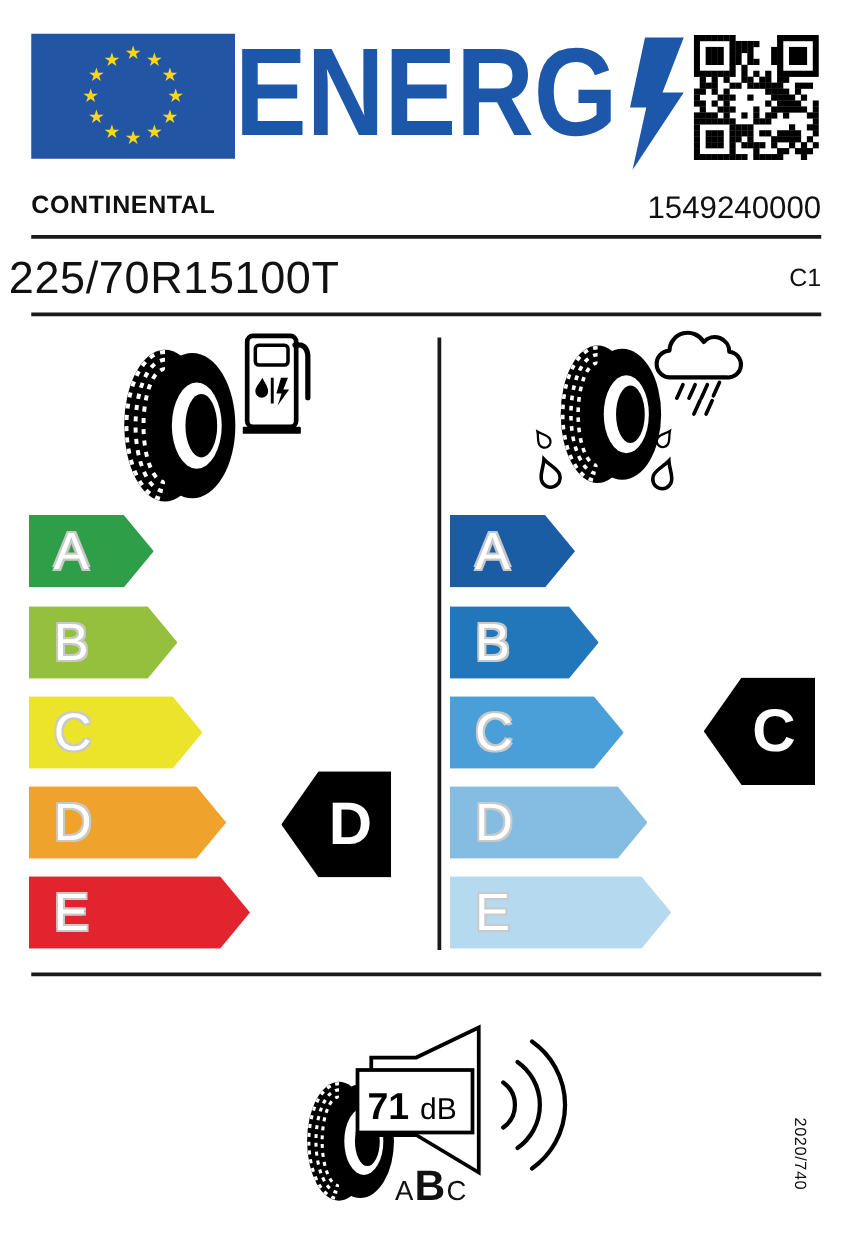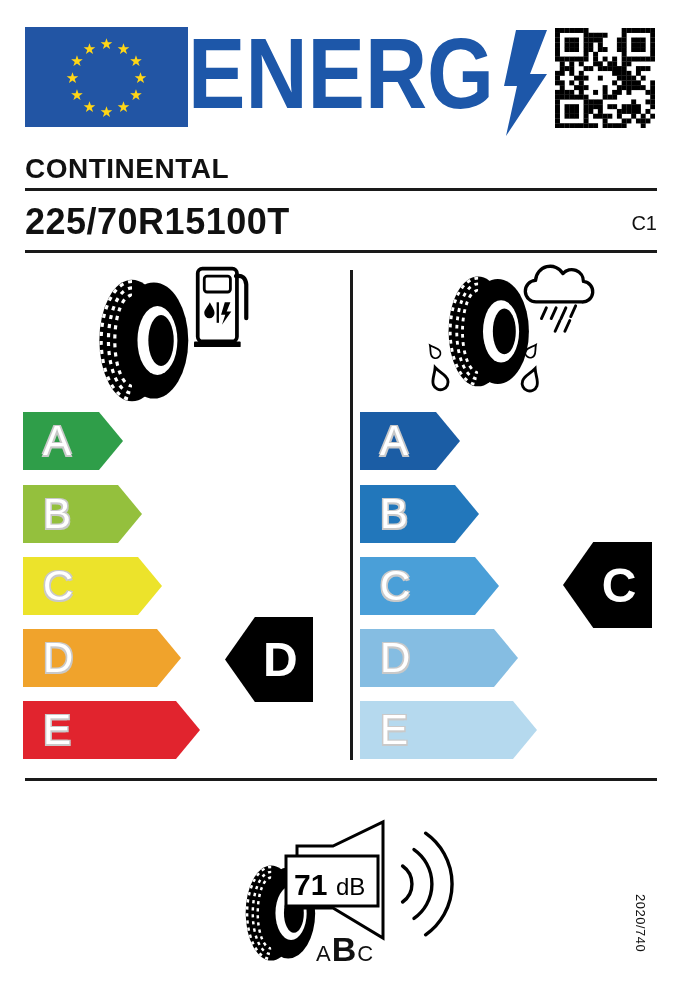--- a/index.html
+++ b/index.html
@@ -10,23 +10,23 @@
   .abs{position:absolute;}
   
   #flag{left:25px;top:27px;width:163px;height:100px;}
   .star{position:absolute;font-size:15px;line-height:15px;width:15px;text-align:center;transform:translate(-50%,-50%);}
   #energ-svg{left:186px;top:20px;}
   #qr{left:555px;top:28px;width:100px;height:100px;}
   
   .hrule{left:25px;width:632px;height:3px;background:#1a1a1a;}
   #vdivider{left:350px;top:270px;width:3px;height:490px;background:#1a1a1a;}
   
-  #brand{left:25px;top:153px;font-size:28px;font-weight:bold;letter-spacing:.5px;text-align:right;}
+  #brand{left:25px;top:153px;font-size:20px;font-weight:bold;letter-spacing:.5px;text-align:right;}
   #artnum{right:25px;top:152px;font-size:25px;}
-  #dimension{left:25px;top:201px;font-size:36px;letter-spacing:.5px;font-weight:bold;}
+  #dimension{left:7px;top:201px;font-size:36px;letter-spacing:.5px;}
   #tyreclass{right:25px;top:212px;font-size:20px;}
   
   .arrow{position:absolute;height:58px;clip-path:polygon(0 0,calc(100% - 24px) 0,100% 50%,calc(100% - 24px) 100%,0 100%);}
   .arrow span{position:absolute;left:20px;top:0;line-height:58px;font-size:42px;color:#fff;
     text-shadow:-1.5px -1.5px 0 #c9c9c9,1.5px -1.5px 0 #c9c9c9,-1.5px 1.5px 0 #c9c9c9,1.5px 1.5px 0 #c9c9c9;}
   .marker{position:absolute;background:#000;clip-path:polygon(34% 0,100% 0,100% 100%,34% 100%,0 50%);
     display:flex;align-items:center;justify-content:center;}
   .marker span{color:#fff;font-size:48px;font-weight:bold;margin-left:26%;}
   
   #abc{left:316px;top:930px;display:flex;align-items:baseline;letter-spacing:1px;}
@@ -319,20 +319,21 @@
       <rect x="38.095238095238095" y="95.23809523809524" width="4.961904761904762" height="4.961904761904762" fill="#000"></rect>
       <rect x="47.61904761904762" y="95.23809523809524" width="4.961904761904762" height="4.961904761904762" fill="#000"></rect>
       <rect x="52.38095238095238" y="95.23809523809524" width="4.961904761904762" height="4.961904761904762" fill="#000"></rect>
       <rect x="57.14285714285714" y="95.23809523809524" width="4.961904761904762" height="4.961904761904762" fill="#000"></rect>
       <rect x="61.904761904761905" y="95.23809523809524" width="4.961904761904762" height="4.961904761904762" fill="#000"></rect>
       <rect x="66.66666666666667" y="95.23809523809524" width="4.961904761904762" height="4.961904761904762" fill="#000"></rect>
       <rect x="85.71428571428571" y="95.23809523809524" width="4.961904761904762" height="4.961904761904762" fill="#000"></rect>
     </svg>
 
   <div class="abs" id="brand">CONTINENTAL</div>
+  <div class="abs" id="artnum">1549240000</div>
   <div class="abs hrule" style="top:188px"></div>
   <div class="abs" id="dimension">225/70R15100T</div>
   <div class="abs" id="tyreclass">C1</div>
   <div class="abs hrule" style="top:250px"></div>
 
   <svg class="abs" style="left:92px;top:277px" width="100" height="127" viewBox="0 0 110 140">
       <use href="#tire"></use>
     </svg>
 
   <svg class="abs" style="left:194px;top:263px" width="56" height="86" viewBox="0 0 60 92">

